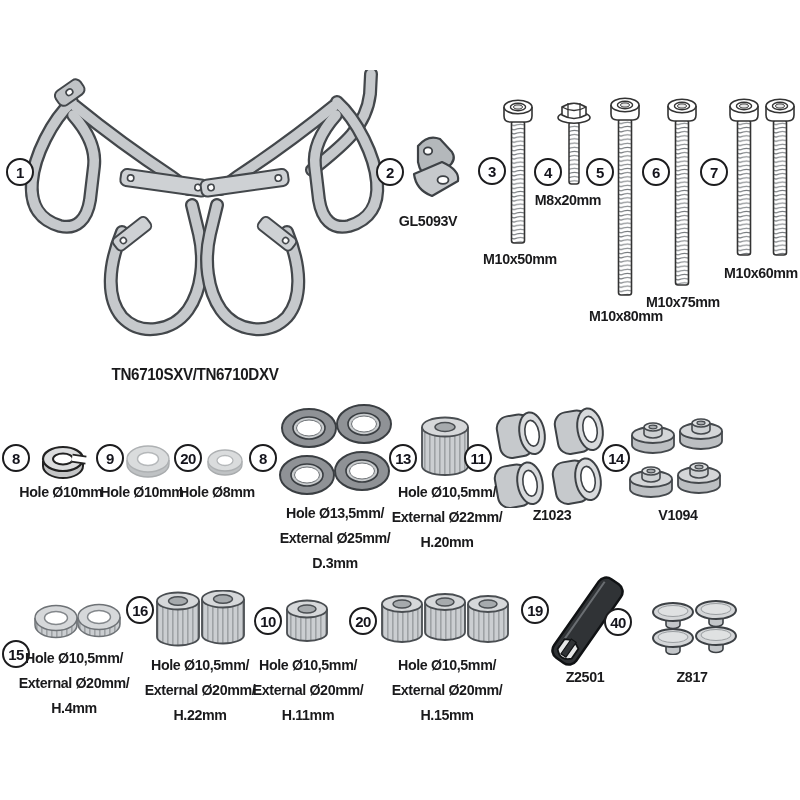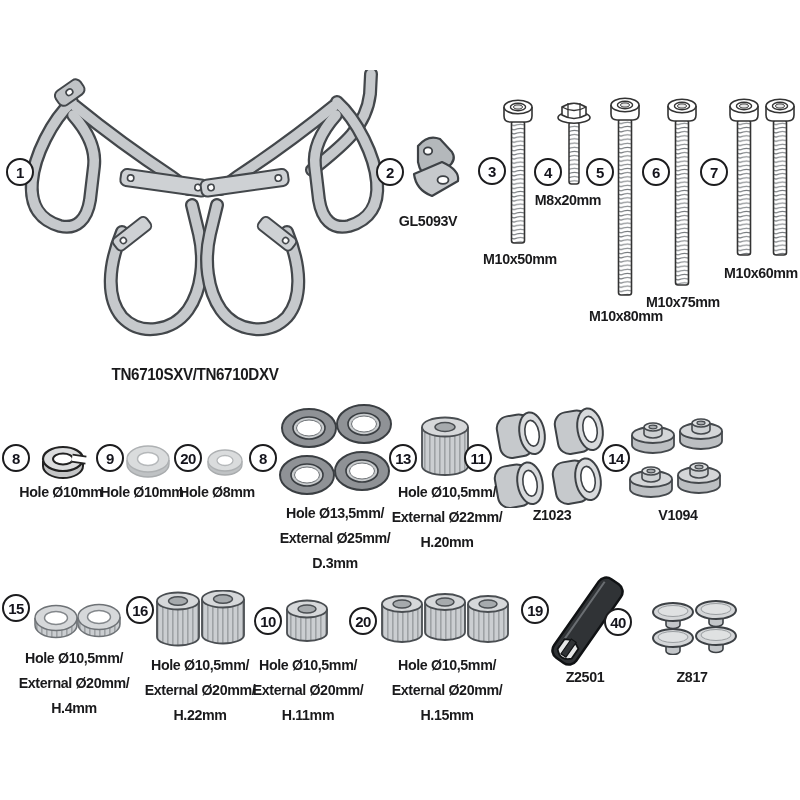--- a/index.html
+++ b/index.html
@@ -328,21 +328,21 @@
   <div class="badge" style="left:586px;top:158px">5</div>
   <div class="badge" style="left:642px;top:158px">6</div>
   <div class="badge" style="left:700px;top:158px">7</div>
   <div class="badge" style="left:2px;top:444px">8</div>
   <div class="badge" style="left:96px;top:444px">9</div>
   <div class="badge" style="left:174px;top:444px">20</div>
   <div class="badge" style="left:249px;top:444px">8</div>
   <div class="badge" style="left:389px;top:444px">13</div>
   <div class="badge" style="left:464px;top:444px">11</div>
   <div class="badge" style="left:602px;top:444px">14</div>
-  <div class="badge" style="left:2px;top:594px">15</div>
+  <div class="badge" style="left:2px;top:640px">15</div>
   <div class="badge" style="left:126px;top:596px">16</div>
   <div class="badge" style="left:254px;top:607px">10</div>
   <div class="badge" style="left:349px;top:607px">20</div>
   <div class="badge" style="left:521px;top:596px">19</div>
   <div class="badge" style="left:604px;top:608px">40</div>
 
   <div class="lbl" style="left:195px;top:366px;font-size:16px">TN6710SXV/TN6710DXV</div>
   <div class="lbl" style="left:428px;top:212px">GL5093V</div>
   <div class="lbl" style="left:520px;top:250px">M10x50mm</div>
   <div class="lbl" style="left:568px;top:191px">M8x20mm</div>

